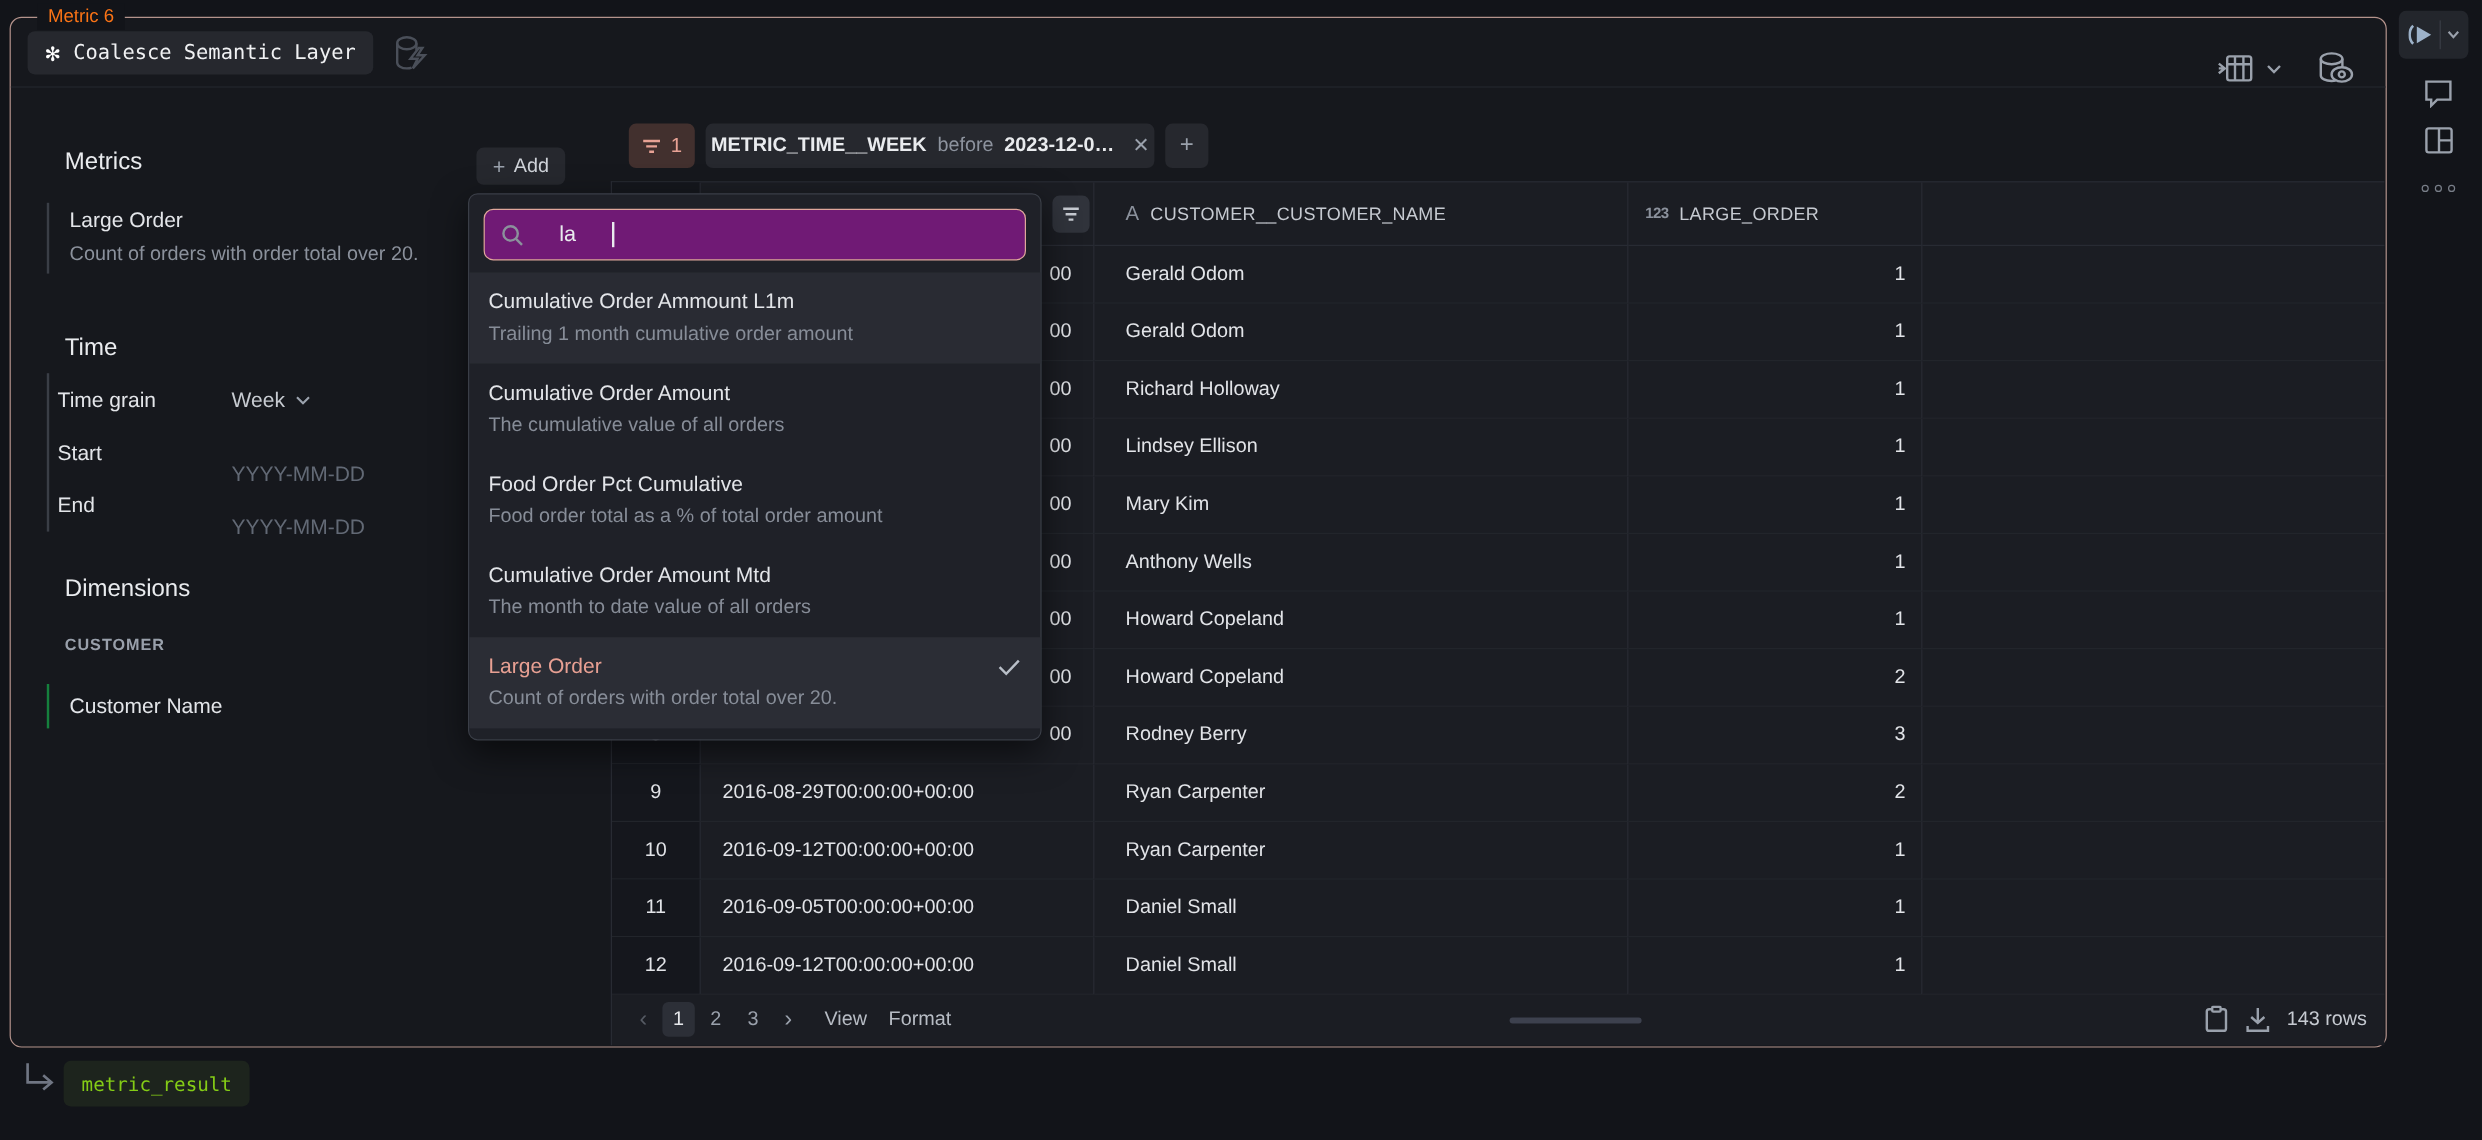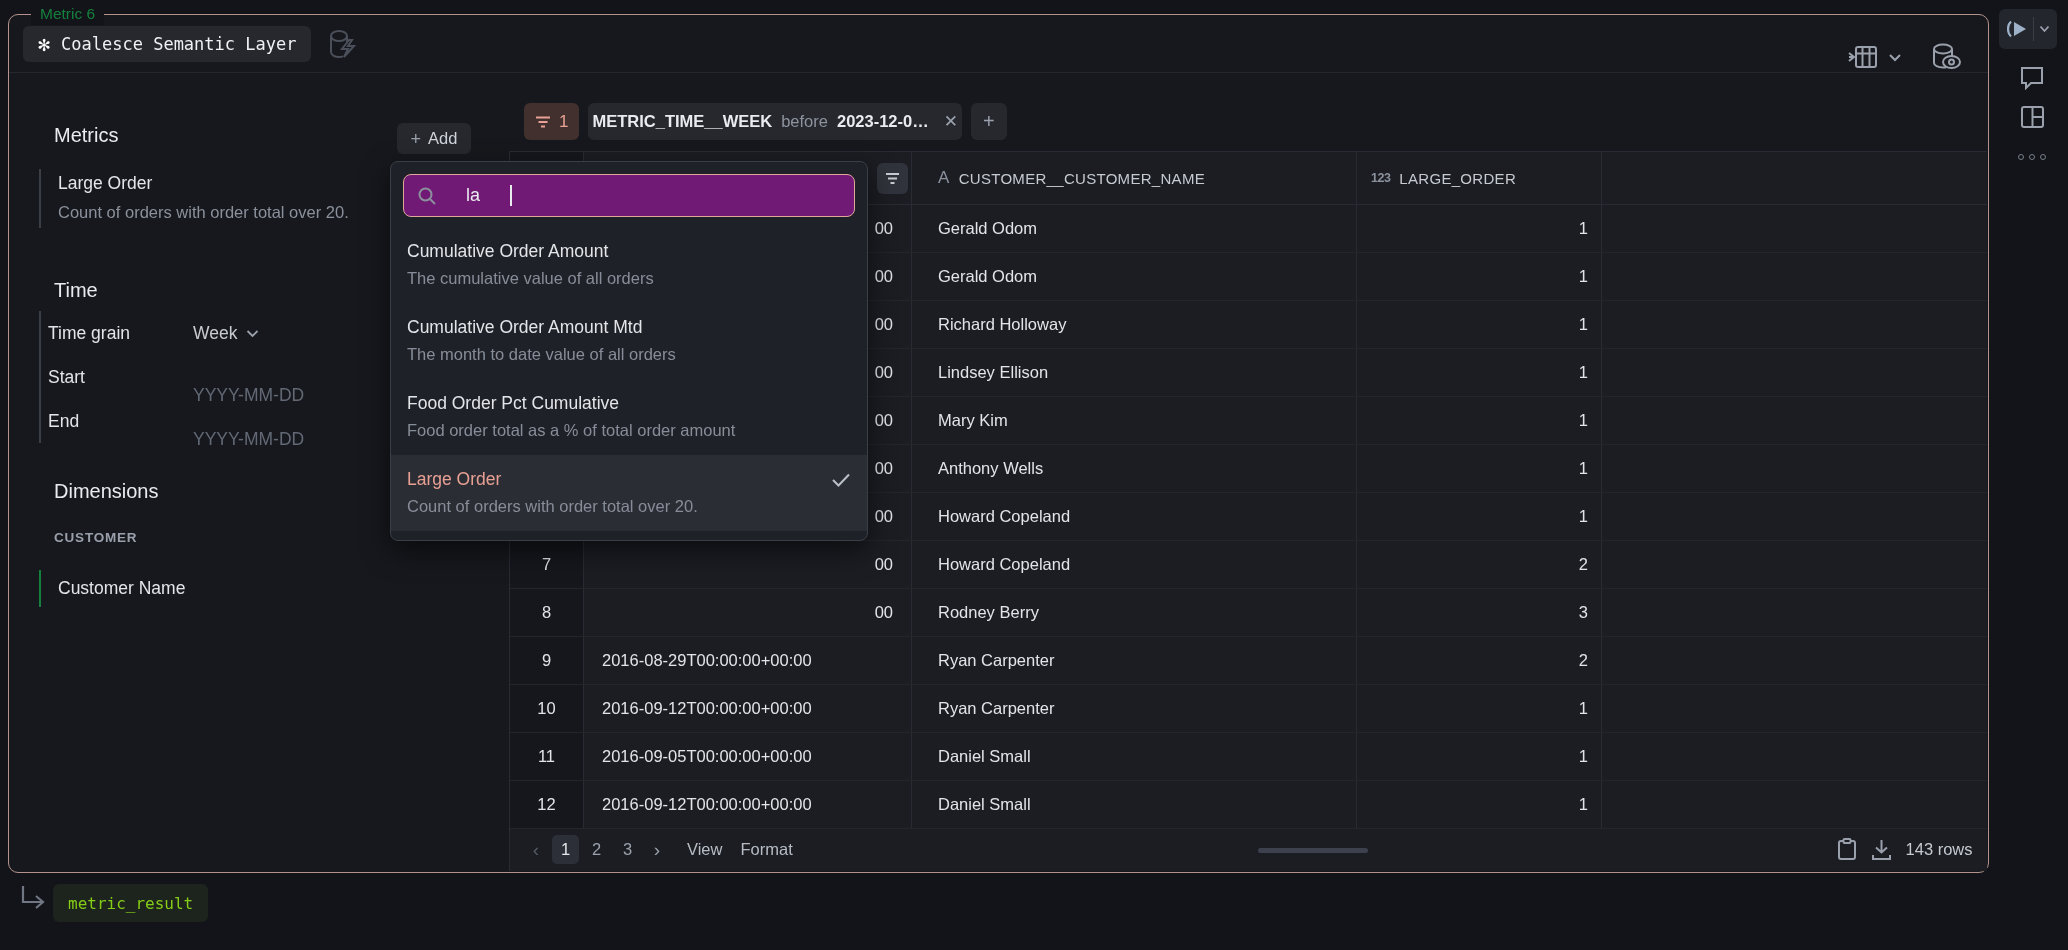--- a/index.html
+++ b/index.html
@@ -15,21 +15,21 @@
 
   
   .frame {
     position:absolute; left:8px; top:14px; width:1981px; height:859px;
     background:#16181d;
     border:1.5px solid #b4938c; border-radius:10px;
   }
   .cell-label {
     position:absolute; left:22px; top:-12px;
     background:#121419; padding:0 9px;
-    font-size:15.5px; color:#15803d; line-height:22px;
+    font-size:15.5px; color:#f97316; line-height:22px;
   }
 
   
   .cell-header {
     position:absolute; left:0; top:0; right:0; height:58px;
     border-bottom:1px solid #24272e;
     display:flex; align-items:center; padding-left:14px;
   }
   .source-chip {
     height:36px; background:#26282e; border-radius:6px;
@@ -464,37 +464,43 @@
   <div class="dropdown">
     <div class="search-box">
       <svg width="20" height="20" viewBox="0 0 20 20" fill="none" stroke="#8b919c" stroke-width="2">
         <circle cx="8.5" cy="8.5" r="6"></circle>
         <path d="M13 13l5 5"></path>
       </svg>
       <span class="search-text">la</span>
         <span class="caret"></span>
     </div>
     <div id="options">
+        <div class="option highlighted">
+          <div class="opt-title-row">
+            <span class="opt-title">Cumulative Order Ammount L1m</span>
+          </div>
+          <div class="opt-desc">Trailing 1 month cumulative order amount</div>
+        </div>
         <div class="option">
           <div class="opt-title-row">
             <span class="opt-title">Cumulative Order Amount</span>
           </div>
           <div class="opt-desc">The cumulative value of all orders</div>
         </div>
         <div class="option">
           <div class="opt-title-row">
+            <span class="opt-title">Food Order Pct Cumulative</span>
+          </div>
+          <div class="opt-desc">Food order total as a % of total order amount</div>
+        </div>
+        <div class="option">
+          <div class="opt-title-row">
             <span class="opt-title">Cumulative Order Amount Mtd</span>
           </div>
           <div class="opt-desc">The month to date value of all orders</div>
-        </div>
-        <div class="option">
-          <div class="opt-title-row">
-            <span class="opt-title">Food Order Pct Cumulative</span>
-          </div>
-          <div class="opt-desc">Food order total as a % of total order amount</div>
         </div>
         <div class="option selected">
           <div class="opt-title-row">
             <span class="opt-title">Large Order</span>
             <span class="opt-check">
               <svg width="20" height="16" viewBox="0 0 20 16" fill="none" stroke="currentColor" stroke-width="2">
                 <polyline points="2,8 7.5,13.5 18,2.5"></polyline>
               </svg>
             </span>
           </div>

